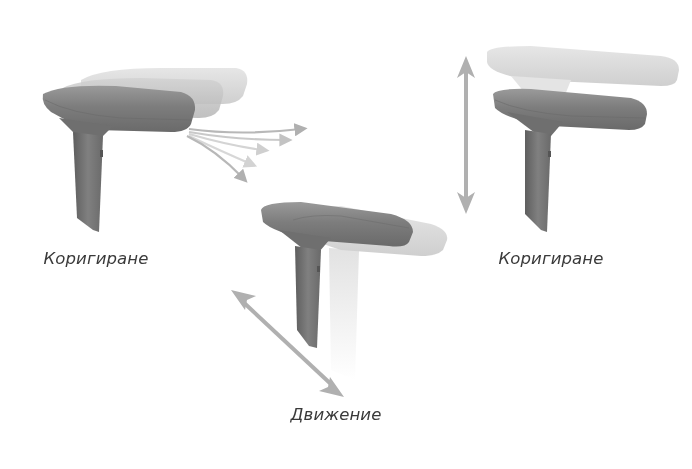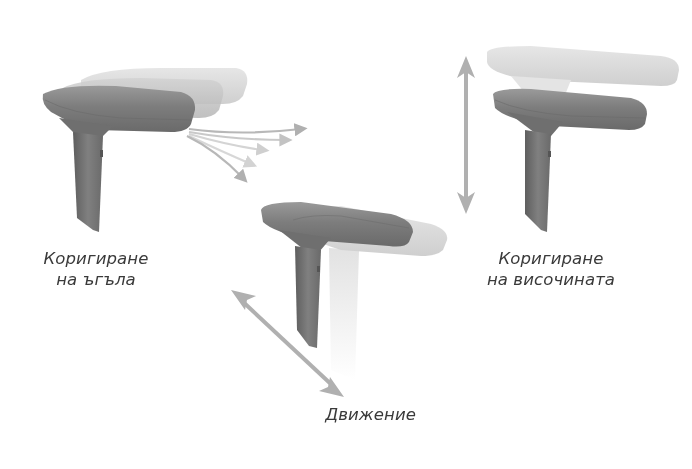--- a/index.html
+++ b/index.html
@@ -110,25 +110,23 @@
       <g>
         <line x1="230" y1="300" x2="322" y2="386" stroke="#b0b0b0" stroke-width="4"></line>
         <path d="M220,290 L245,296 L236,300 L234,310 Z" fill="#b0b0b0"></path>
         <path d="M333,397 L308,391 L317,387 L319,377 Z" fill="#b0b0b0"></path>
       </g>
     </g>
   </svg>
 
   <div class="label" style="left:10px; top:248px; width:150px;">
     <span>Коригиране</span>
-    <span>на ъгъла</span>
   </div>
 
   <div class="label" style="left:455px; top:248px; width:170px;">
     <span>Коригиране</span>
-    <span>на височината</span>
   </div>
 
-  <div class="label" style="left:245px; top:404px; width:160px;text-align:right;">
+  <div class="label" style="left:245px; top:404px; width:160px;">
     <span>Движение</span>
   </div>
 
 </div>
 
 </body></html>

